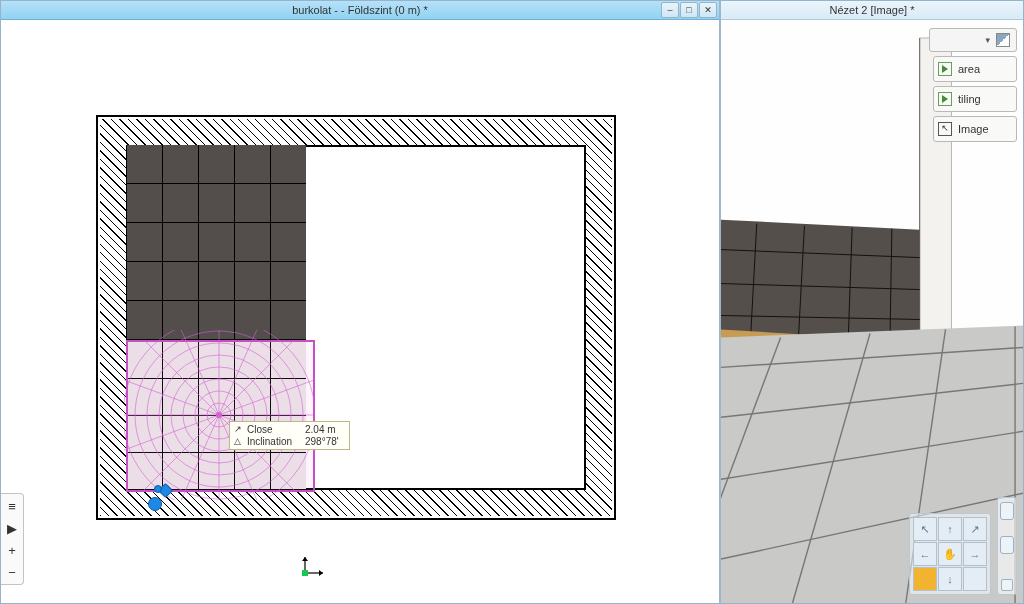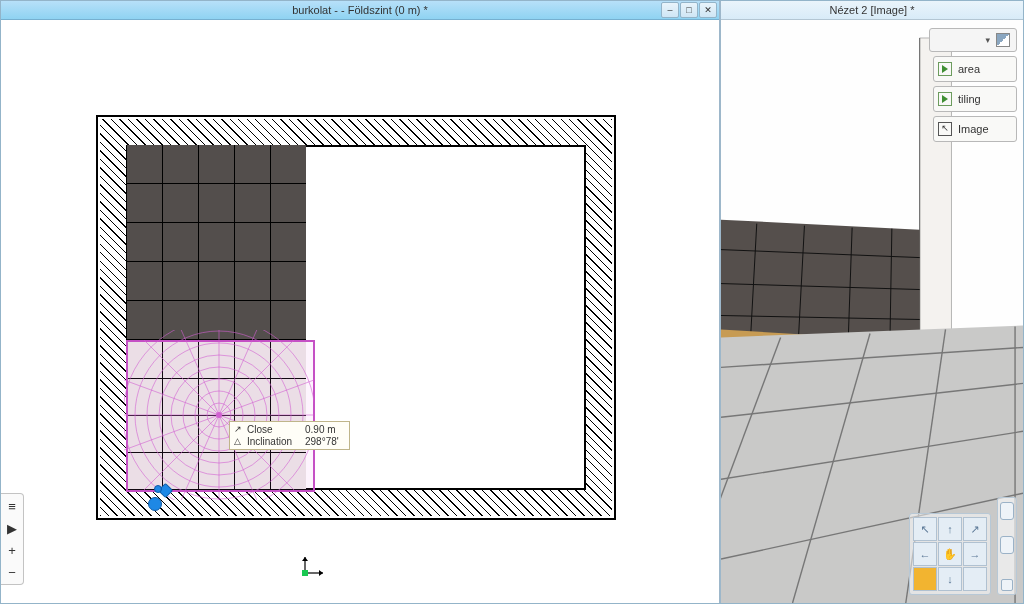--- a/index.html
+++ b/index.html
@@ -102,21 +102,21 @@
             <circle cx="95" cy="85" r="3" fill="#d160d1"></circle>
           </svg>
         </div>
         <div class="handle h1"></div>
         <div class="handle h2"></div>
         <div class="handle h3"></div>
       </div>
       <div class="tooltip">
         <span class="sym">↗</span>
         <span>Close</span>
-        <span>0.90 m</span>
+        <span>2.04 m</span>
         <span class="sym">△</span>
         <span>Inclination</span>
         <span>298°78'</span>
       </div>
       <div class="axis-gizmo">
         <svg width="28" height="28">
           <line x1="6" y1="18" x2="24" y2="18" stroke="#000" stroke-width="1.2"></line>
           <polygon points="24,18 20,15 20,21" fill="#000"></polygon>
           <line x1="6" y1="18" x2="6" y2="2" stroke="#000" stroke-width="1.2"></line>
           <polygon points="6,2 3,6 9,6" fill="#000"></polygon>

